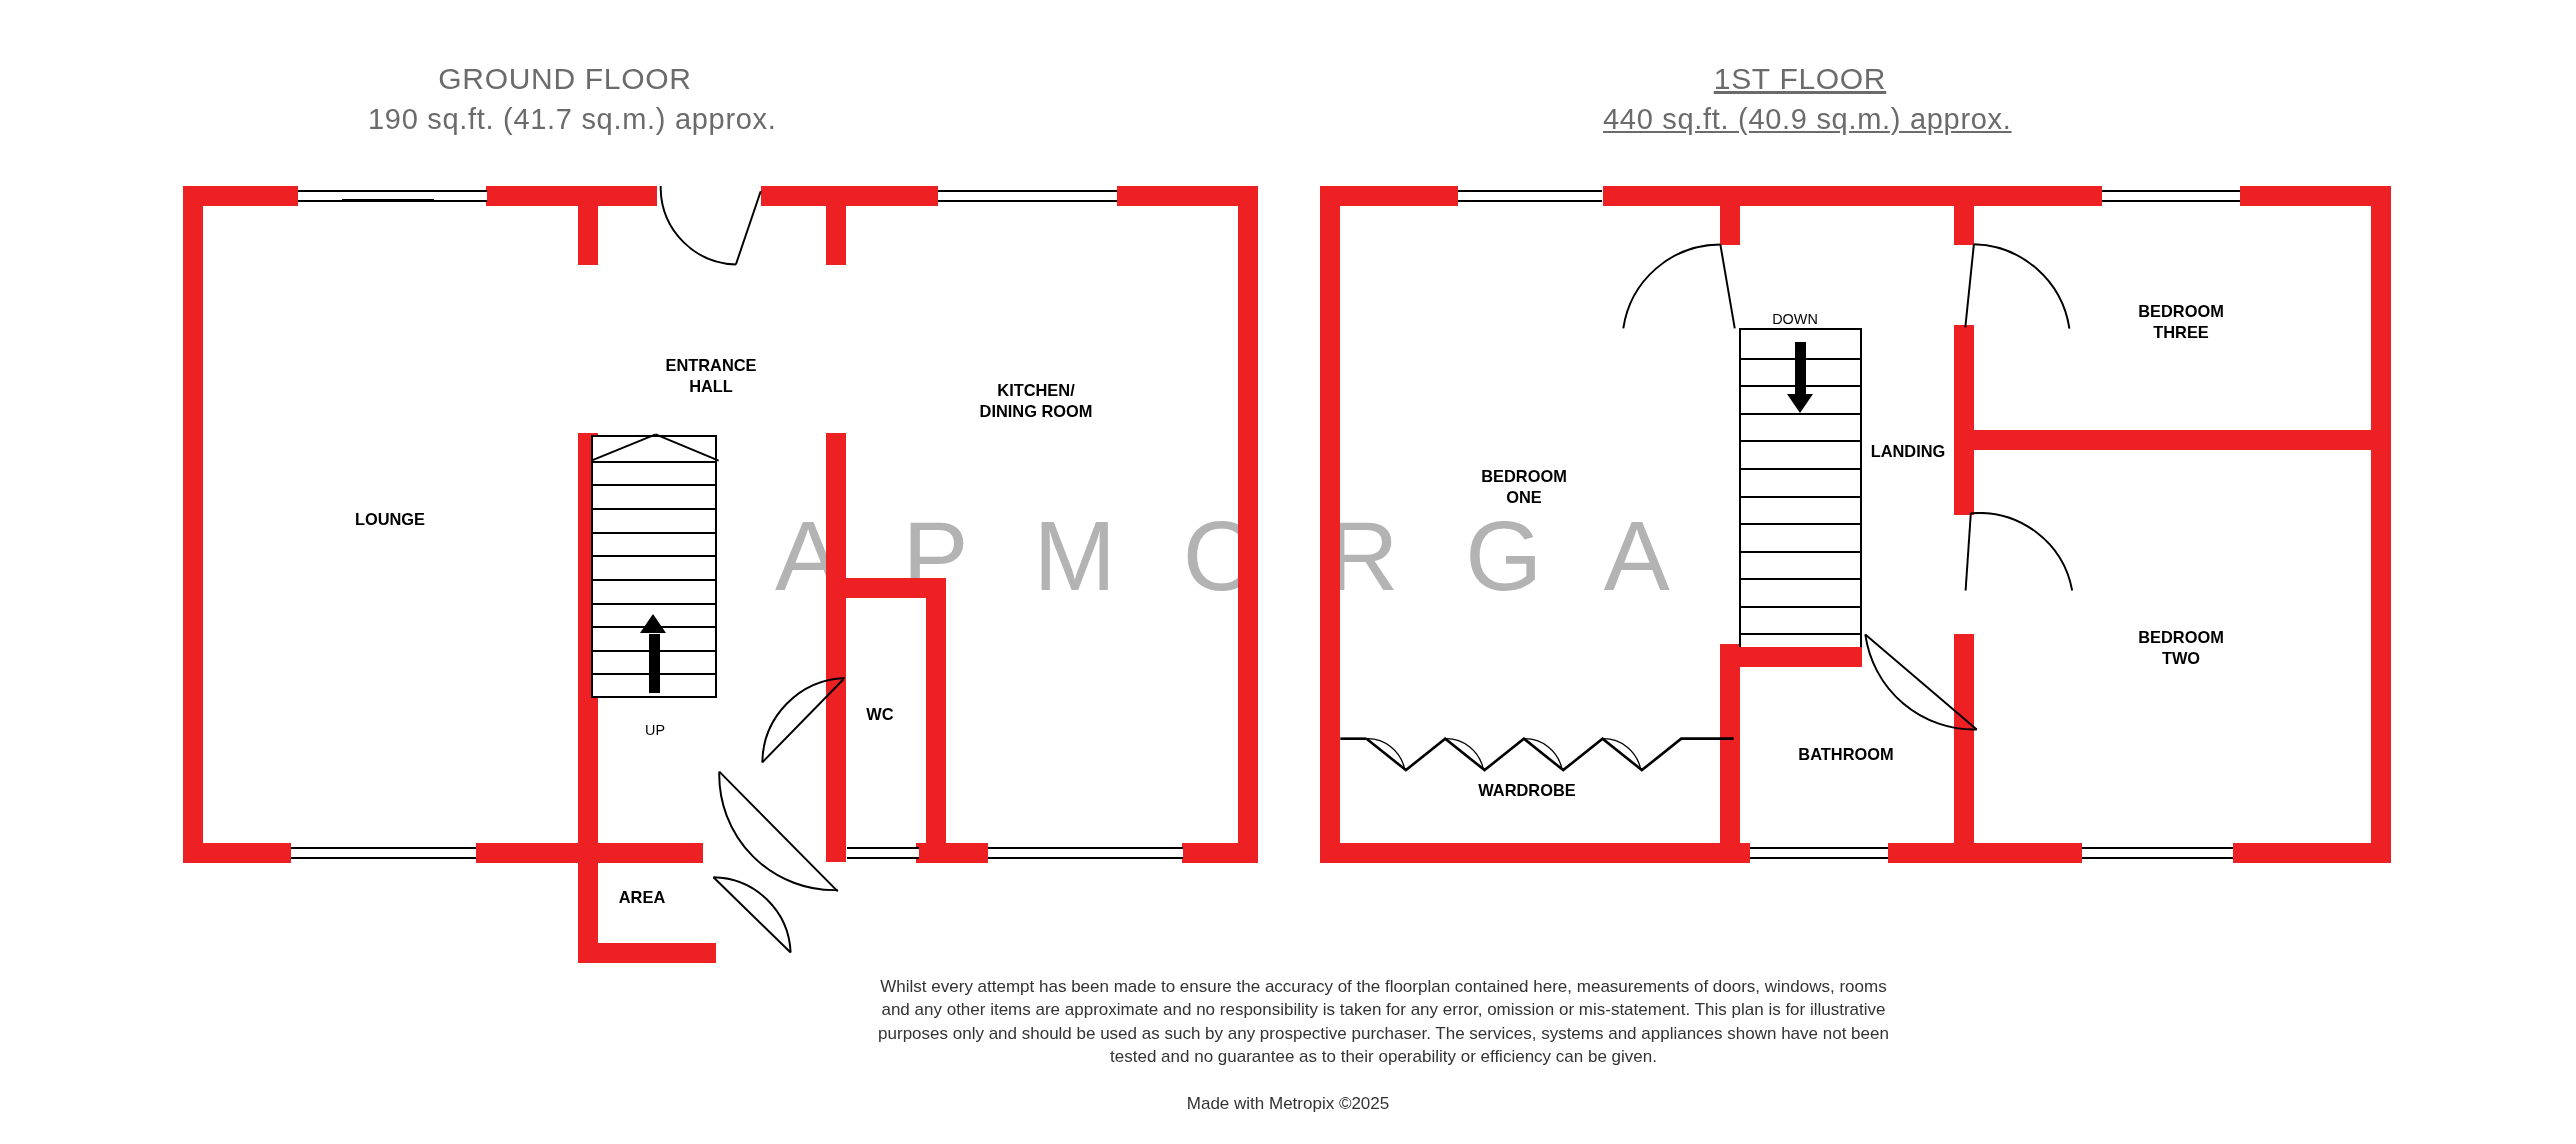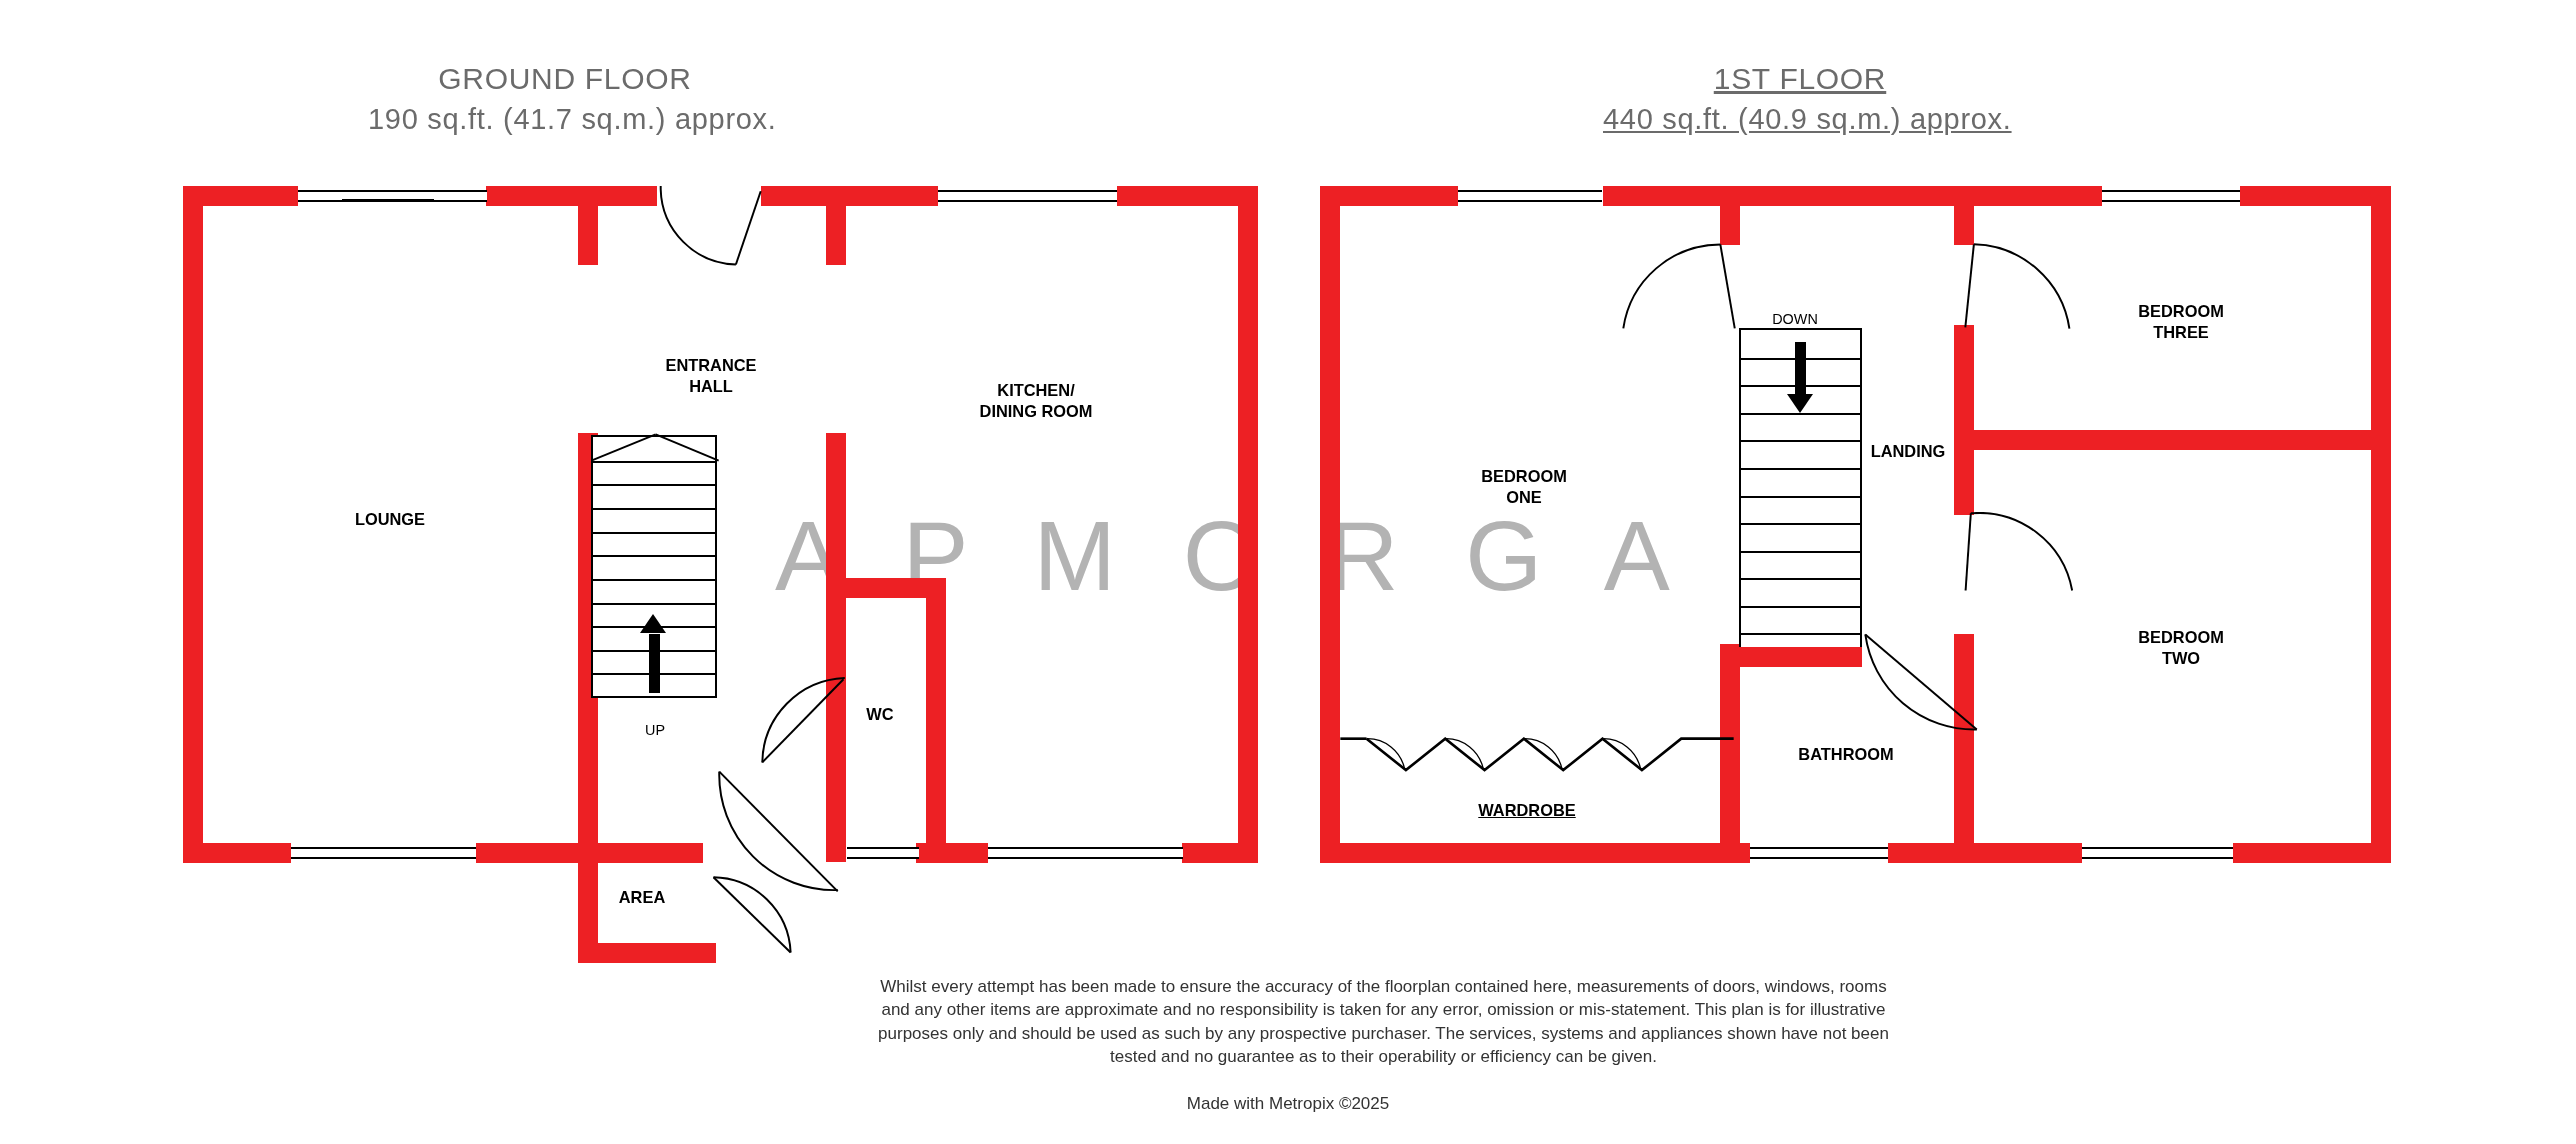--- a/index.html
+++ b/index.html
@@ -331,20 +331,20 @@
     </svg>
 
     <div class="room-label" style="left:1524px; top:466px;">BEDROOM
 ONE</div>
     <div class="room-label" style="left:2181px; top:301px;">BEDROOM
 THREE</div>
     <div class="room-label" style="left:2181px; top:627px;">BEDROOM
 TWO</div>
     <div class="room-label" style="left:1908px; top:441px;">LANDING</div>
     <div class="room-label" style="left:1846px; top:744px;">BATHROOM</div>
-    <div class="room-label" style="left:1527px; top:800px;text-decoration:underline;">WARDROBE</div>
+    <div class="room-label" style="left:1527px; top:780px;">WARDROBE</div>
   </div>
 
   <div class="disclaimer">Whilst every attempt has been made to ensure the accuracy of the floorplan contained here, measurements of doors, windows, rooms and any other items are approximate and no responsibility is taken for any error, omission or mis-statement. This plan is for illustrative purposes only and should be used as such by any prospective purchaser. The services, systems and appliances shown have not been tested and no guarantee as to their operability or efficiency can be given.</div>
   <div class="madewith">Made with Metropix ©2025</div>
 
 </div>
 
 
 </body></html>

